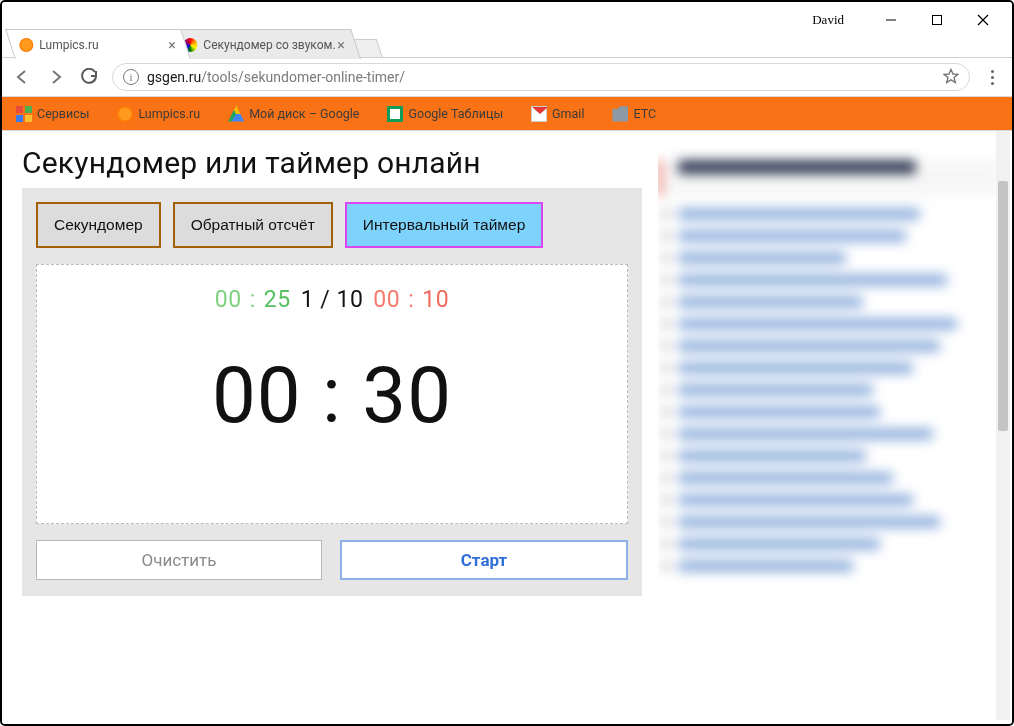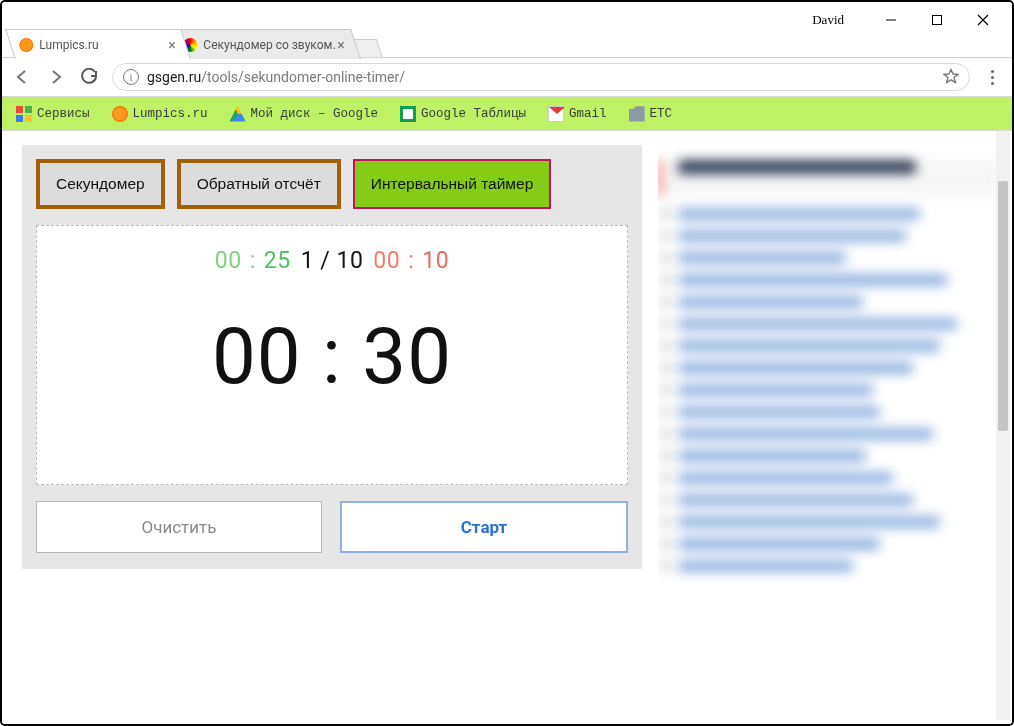--- a/index.html
+++ b/index.html
@@ -120,28 +120,27 @@
   .omnibox .star { margin-left:auto; color:#777; }
   .menu-dots { width:24px; display:flex; flex-direction:column; align-items:center; gap:3px;}
   .menu-dots span{ width:3px; height:3px; background:#666; border-radius:50%;}
 
   
   .bookmarks {
     position:absolute;
     top: 95px; left:0; right:0;
     height: 34px;
     border-bottom: 1px solid #d9d9d9;
-    background:#bef264;
+    background:#f97316;
     display:flex;
     align-items:center;
     padding: 0 10px;
-    gap: 14px;
+    gap: 20px;
     font-size: 12.5px;
     color:#3b3b3b;
-    font-family:Liberation Mono, monospace;
   }
   .bm-item { display:flex; align-items:center; gap:5px; padding:3px 4px; }
   .bm-icon { width:16px; height:16px; display:inline-block; }
   .bm-apps {
     background:
       linear-gradient(#e84b3c,#e84b3c) 0 0/7px 7px no-repeat,
       linear-gradient(#4caf50,#4caf50) 9px 0/7px 7px no-repeat,
       linear-gradient(#3b7ded,#3b7ded) 0 9px/7px 7px no-repeat,
       linear-gradient(#fbc02d,#fbc02d) 9px 9px/7px 7px no-repeat;
   }
@@ -182,29 +181,29 @@
   }
   .subtitle { font-size: 15px; color:#222; margin-bottom: 18px; }
 
   .panel {
     background:#e6e6e6;
     padding: 14px 14px 16px 14px;
   }
   .tabs-row { display:flex; gap:12px; margin-bottom: 16px; }
   .mode-btn {
     background:#dcdcdc;
-    border:4px solid #a16207;
+    border:2px solid #a16207;
     padding: 12px 16px;
     font-size: 15.5px;
     color:#111;
     cursor:pointer;
   }
   .mode-btn.active {
-    border: 2px solid #be185d;
-    background:#84cc16;
+    border: 2px solid #d946ef;
+    background:#7dd3fc;
   }
 
   .display {
     background:#fff;
     border: 1px dashed #bbb;
     height: 260px;
     display:flex;
     flex-direction:column;
     align-items:center;
     padding-top: 12px;
@@ -232,21 +231,21 @@
     font-weight: 400;
     color:#111;
     margin-top: 28px;
     font-family: Roboto, Arial, sans-serif;
     letter-spacing: 1px;
   }
 
   .action-row { display:flex; gap:18px; }
   .act-btn {
     flex:1;
-    height:52px;
+    height:40px;
     background:#fff;
     border:1px solid #b7b7b7;
     font-size:17px;
     color:#8a8a8a;
     display:flex;
     align-items:center;
     justify-content:center;
     cursor:pointer;
   }
   .act-btn.start {
@@ -394,20 +393,21 @@
   </div>
   <div class="bm-item">
     <span class="bm-icon bm-folder"></span>
     <span>ETC</span>
   </div>
 </div>
 
 <div class="page">
   <div class="page-inner">
     <div class="main-col">
+      <h1 class="page-title">Секундомер или таймер онлайн</h1>
 
       <div class="panel">
         <div class="tabs-row">
           <button class="mode-btn">Секундомер</button>
           <button class="mode-btn">Обратный отсчёт</button>
           <button class="mode-btn active">Интервальный таймер</button>
         </div>
 
         <div class="display">
           <div class="interval-line">

